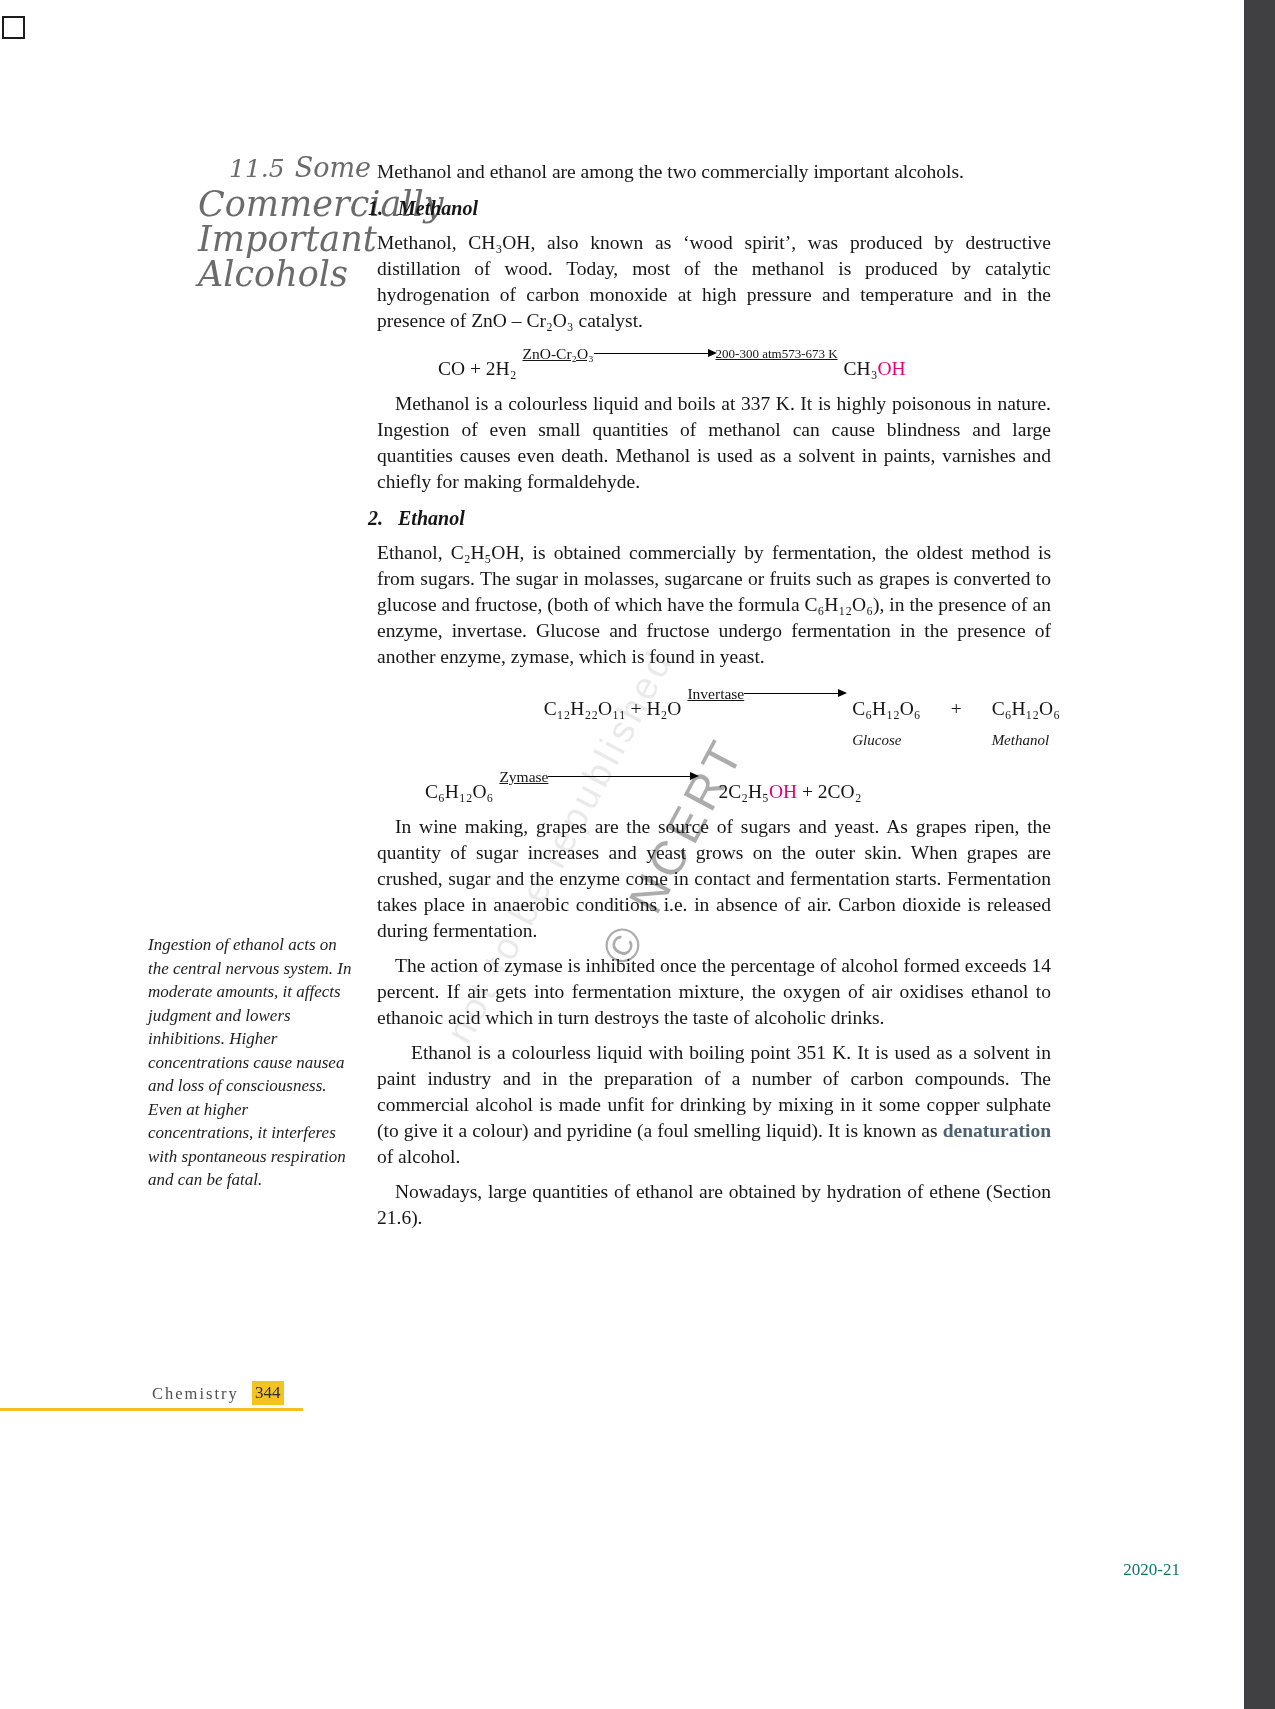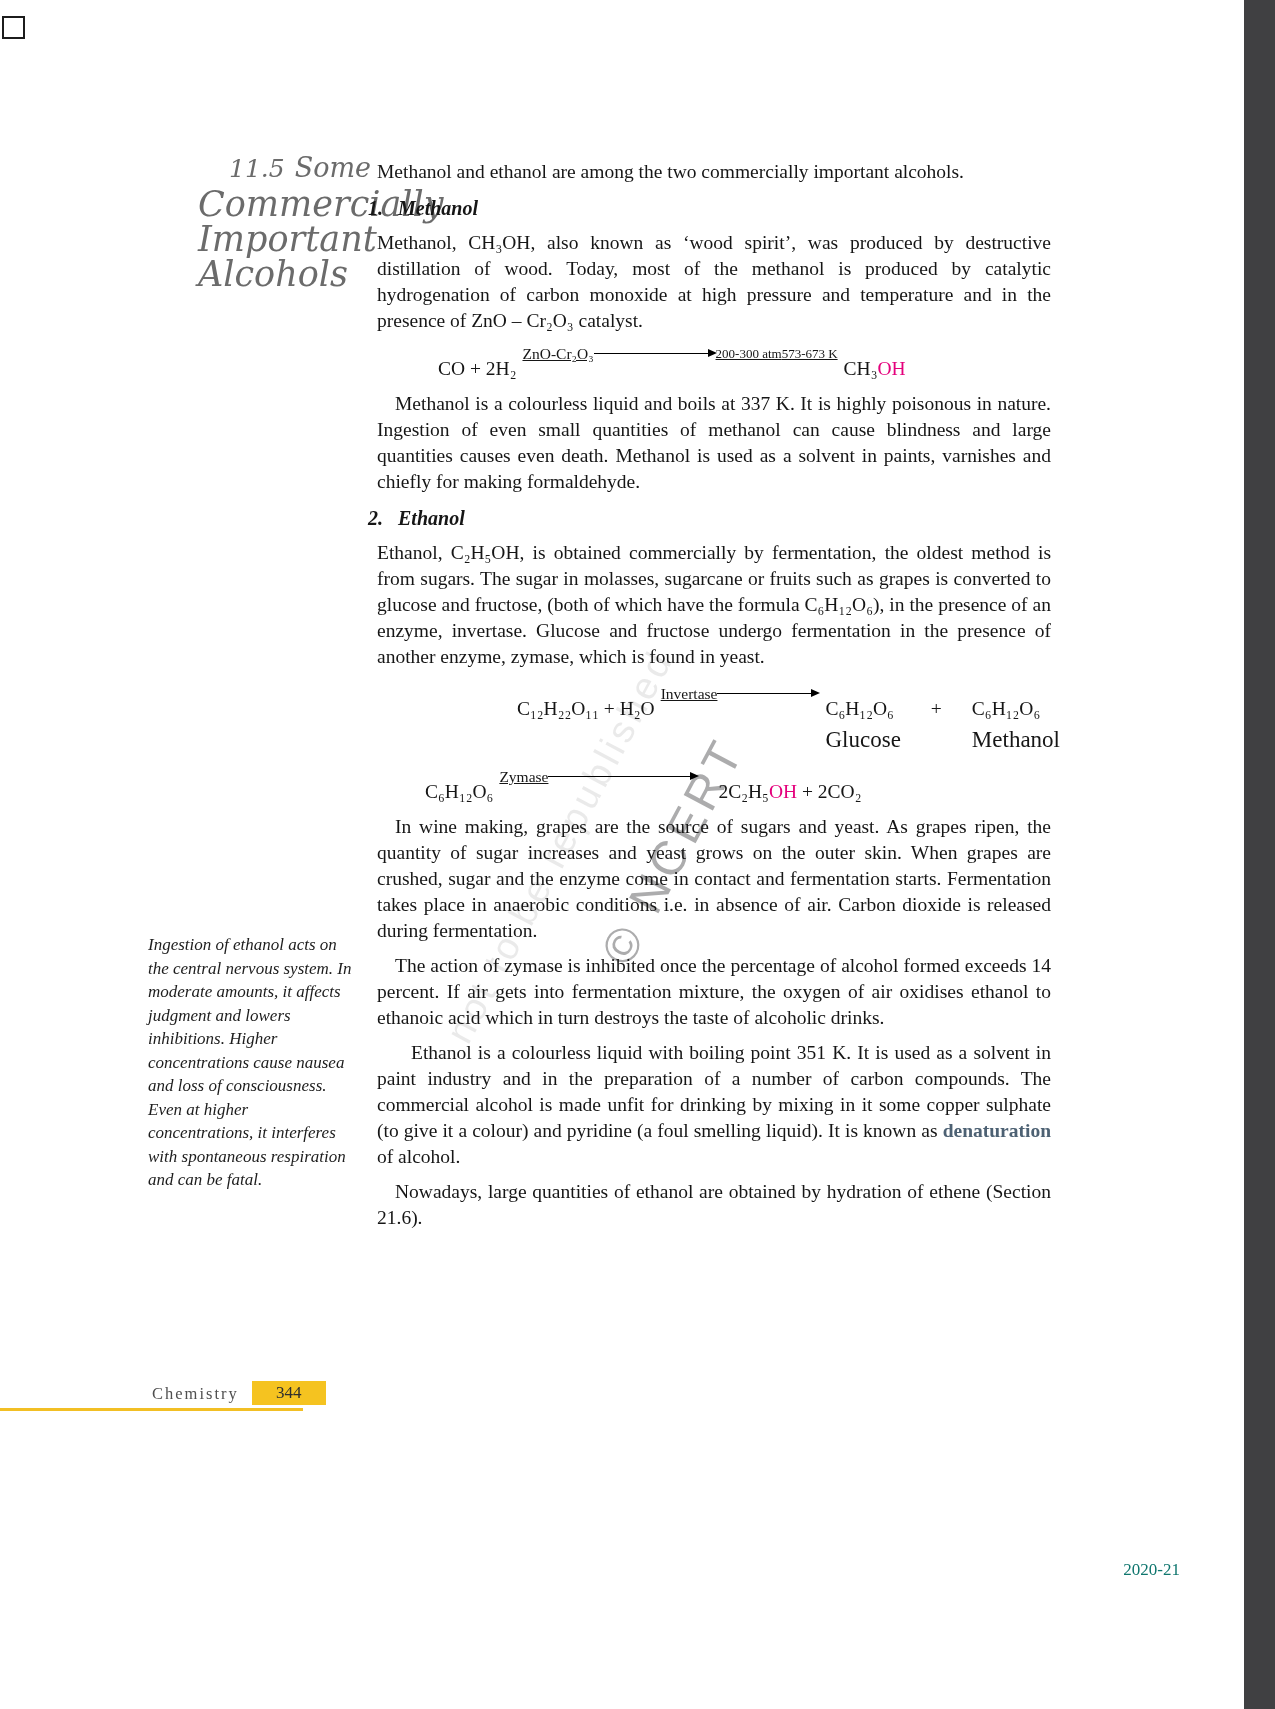--- a/index.html
+++ b/index.html
@@ -34,32 +34,32 @@
   .rxn-arrow { display:flex; flex-direction:row; align-items:center; margin:0 6px;text-decoration:underline; }
   .arrow-label { font-size:15.5px; line-height:19px; white-space:nowrap; }
   .arrow-line { position:relative; width:122px; height:9px; margin:1px 0 1px 0; }
   .arrow-line.w100 { width:102px; }
   .arrow-line.w150 { width:150px; }
   .arrow-line::before { content:""; position:absolute; left:0; right:3px; top:4px; border-top:1.6px solid #000; }
   .arrow-line::after { content:""; position:absolute; right:-1px; top:0; width:0; height:0; border-left:9px solid #000; border-top:4.5px solid transparent; border-bottom:4.5px solid transparent; }
   .arrow-sub { font-size:13px; line-height:18px; white-space:nowrap; }
   .oh { color:#e4007c; }
   .prod-col { display:flex; flex-direction:column; align-items:flex-start; padding-top:12px; }
-  .prod-label { font-size:23px; line-height:22px; margin-top:7px; }
+  .prod-label { font-size:15px; line-height:22px; margin-top:7px;font-style:italic; }
   .plus-sign { padding-top:12px; margin:0 30px; }
   .gap-before-prod { margin-left:14px; }
 
   .denat { font-weight:bold; color:#4d6173; }
 
   
   .margin-note { position:absolute; left:148px; top:933px; width:208px; font-style:italic; font-size:17px; line-height:23.5px; text-align:left; color:#1d1d1d; }
 
   
   .footer-left { position:absolute; left:152px; top:1384px; font-size:16.5px; letter-spacing:2px; color:#4f4f4f; white-space:nowrap; }
-  .page-num { position:absolute; left:252px; top:1381px; font-size:17px; color:#2e2e2e; background:#f5c320; padding:2px 24px; }
+  .page-num { position:absolute; left:252px; top:1381px; font-size:17px; color:#2e2e2e; background:#f5c320; padding:2px 3px; }
   .footer-rule { position:absolute; left:0; top:1408px; width:303px; height:3px; background:#f2bf24; }
   .bottom-date { position:absolute; left:0; top:1560px; width:1180px; text-align:right; font-size:17px; color:#0f766e; }
 
   
   .watermark-1 { position:absolute; left:590px; top:948px; transform:rotate(-62deg); transform-origin:left top; font-family:"Liberation Sans",sans-serif; font-size:48px; letter-spacing:5px; color:rgba(72,72,74,0.45); white-space:nowrap; }
   .watermark-2 { position:absolute; left:438px; top:1030px; transform:rotate(-62deg); transform-origin:left top; font-family:"Liberation Sans",sans-serif; font-size:38px; letter-spacing:4px; color:rgba(90,90,92,0.13); white-space:nowrap; }
 </style>
 </head>
 <body>
 

